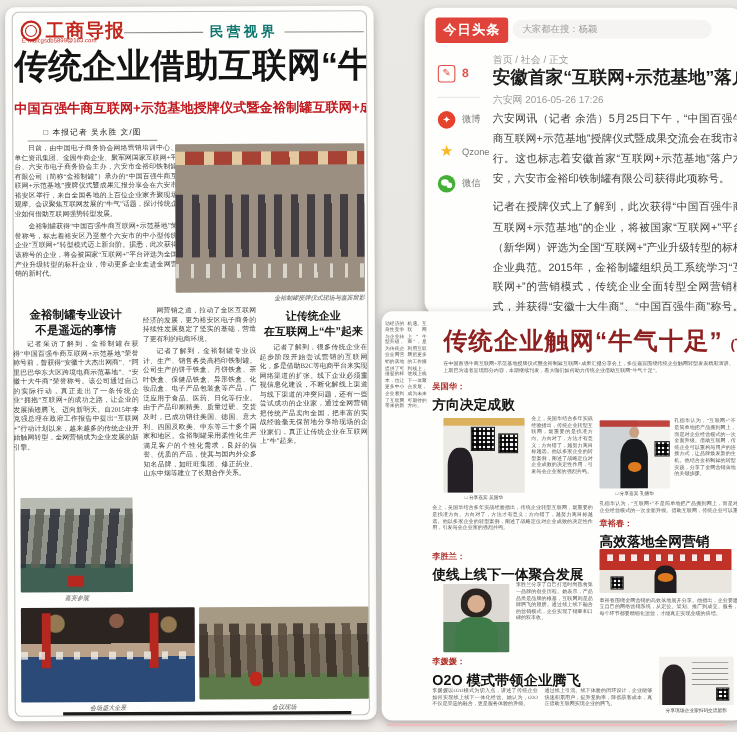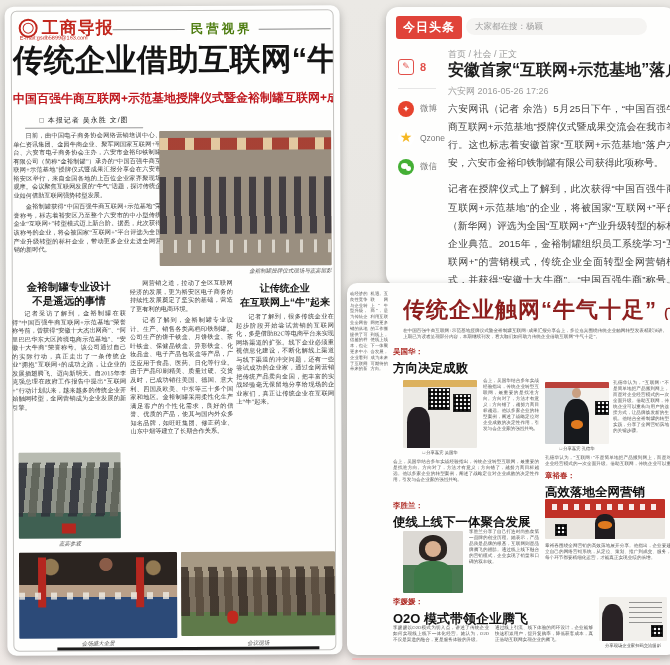--- a/index.html
+++ b/index.html
@@ -20,21 +20,21 @@
   
   #left-card{left:6px;top:6px;width:335px;height:649px;border-radius:9px;transform:rotate(-.25deg);}
   #left-frame{position:absolute;inset:4px 6px;border:1px solid #c3c2bf;border-radius:6px;}
   #gs-logo{left:14px;top:10px;display:flex;align-items:center;gap:4px;}
   #gs-emblem{width:15px;height:15px;border:2px solid #c2271d;border-radius:50%;position:relative;}
   #gs-emblem:before{content:"";position:absolute;inset:2px;border:1px solid #c2271d;border-radius:50%;}
   #gs-title{color:#c2271d;font-weight:bold;font-size:17px;letter-spacing:1px;}
   #gs-email{left:15px;top:28px;font-size:5.5px;color:#c2271d;}
   #gs-rule{left:108px;top:15px;width:218px;display:flex;align-items:center;gap:6px;}
   #gs-rule .line{flex:1;height:1px;background:#8a8a8a;}
-  #gs-section{font-weight:bold;font-size:12.5px;color:#4d7c0f;letter-spacing:3px;}
+  #gs-section{font-weight:bold;font-size:12.5px;color:#0f766e;letter-spacing:3px;}
   #gs-headline{left:8px;top:33px;width:320px;font-size:31px;font-weight:900;color:#141414;letter-spacing:0px;}
   #gs-sub{left:8px;top:84px;width:320px;font-size:12px;font-weight:bold;color:#c01a20;}
   #gs-byline{left:20px;top:109px;width:118px;text-align:center;font-size:7px;color:#222;
              letter-spacing:1px;border-bottom:1px solid #999;padding-bottom:2px;}
   #gs-topcol{left:8px;top:125px;width:148px;height:136px;}
   #gs-sec1h{left:6px;top:273px;width:114px;text-align:center;font-weight:bold;font-size:10.5px;line-height:1.35;color:#191919;}
   #gs-sec1t{left:6px;top:303px;width:114px;height:140px;}
   #gs-col2{left:124px;top:273px;width:103px;height:272px;}
   #gs-sec2h{left:230px;top:276px;width:98px;text-align:center;font-weight:bold;font-size:10px;line-height:1.4;color:#191919;}
   #gs-sec2t{left:230px;top:307px;width:98px;height:236px;}

